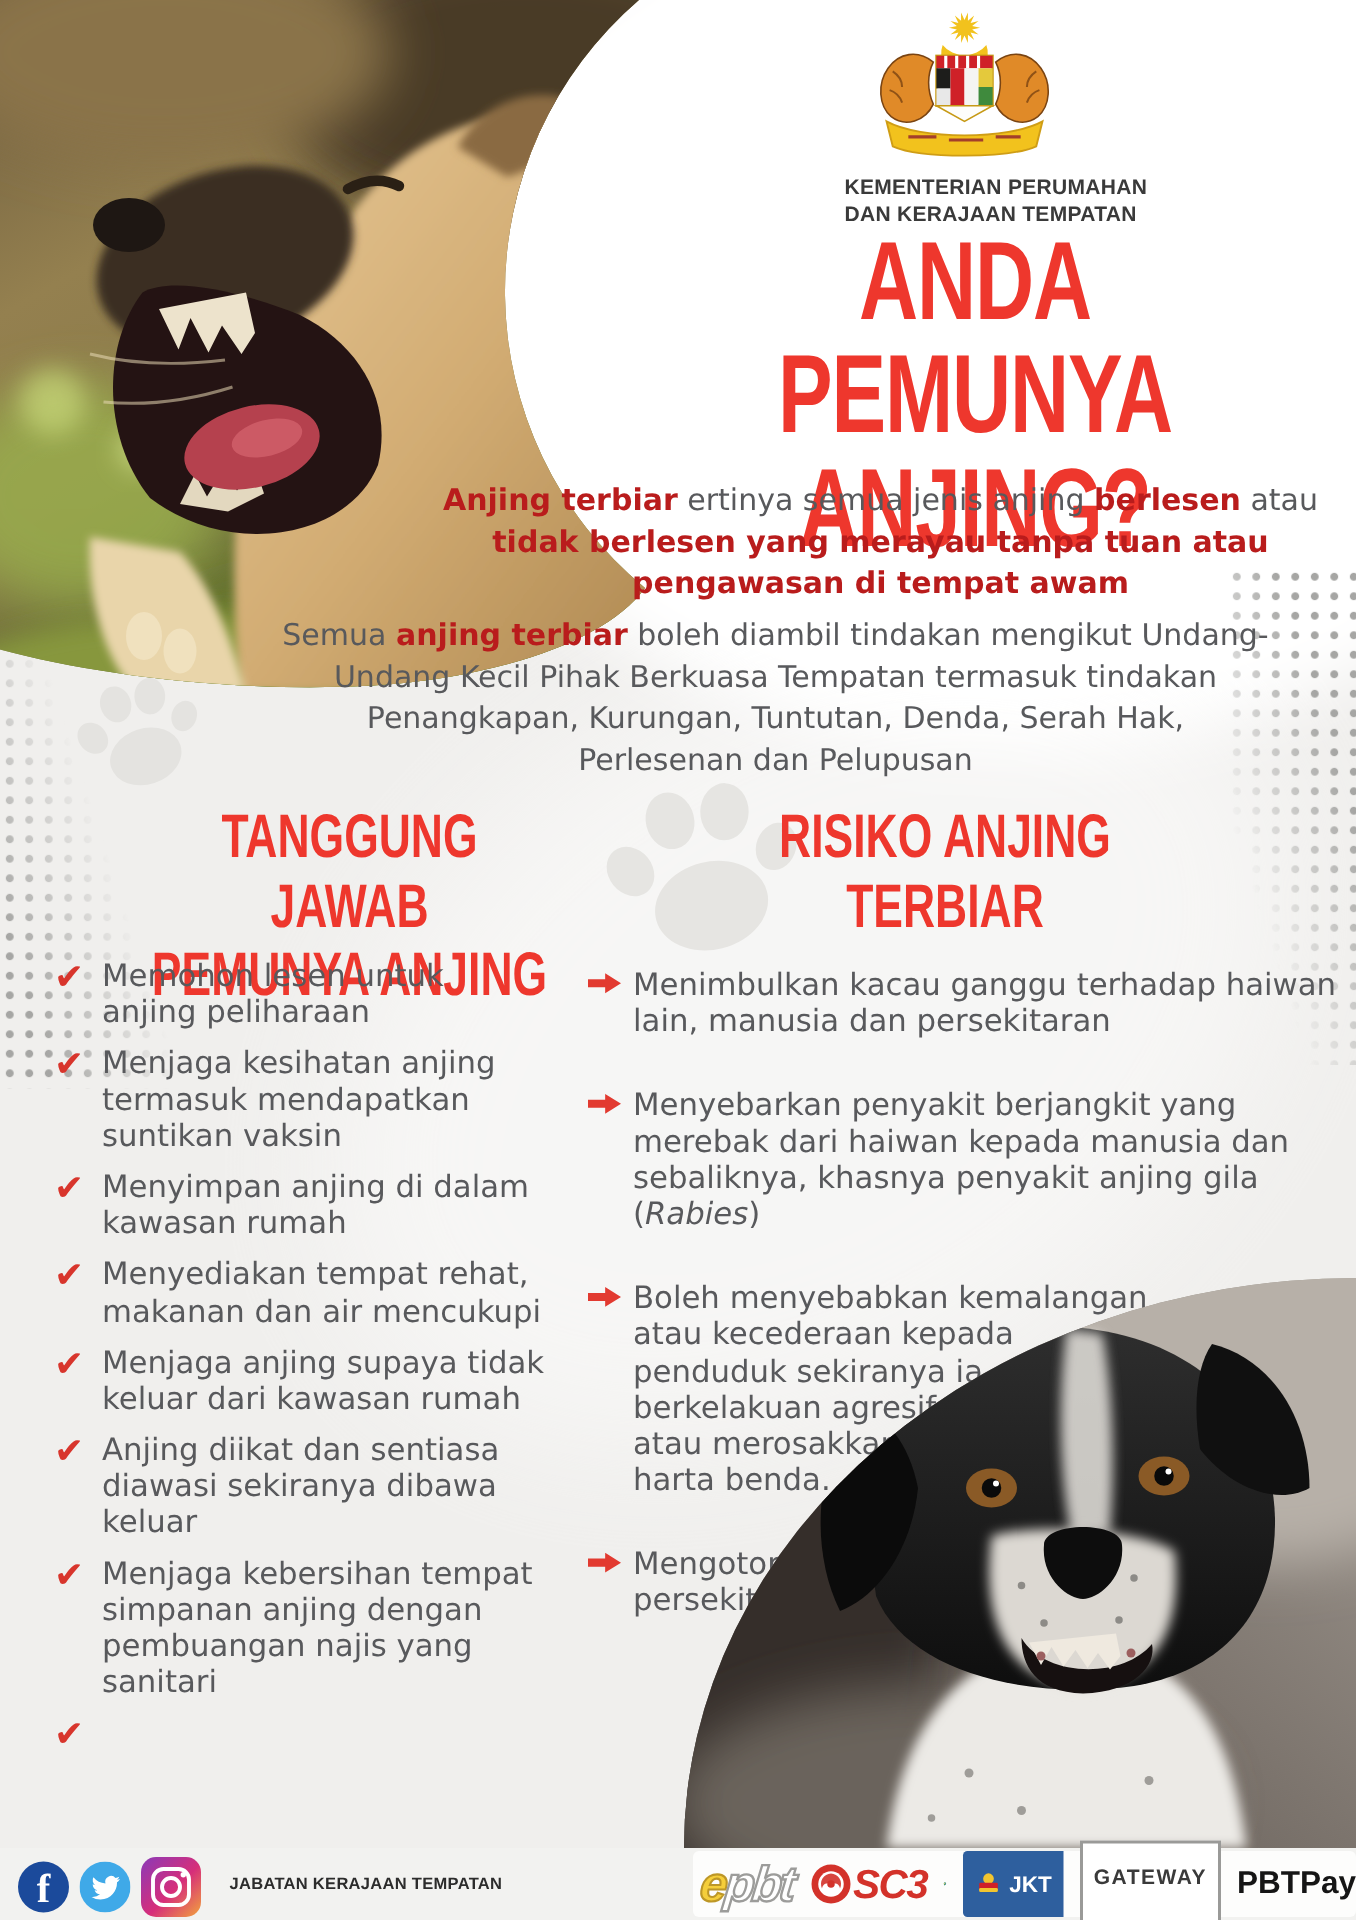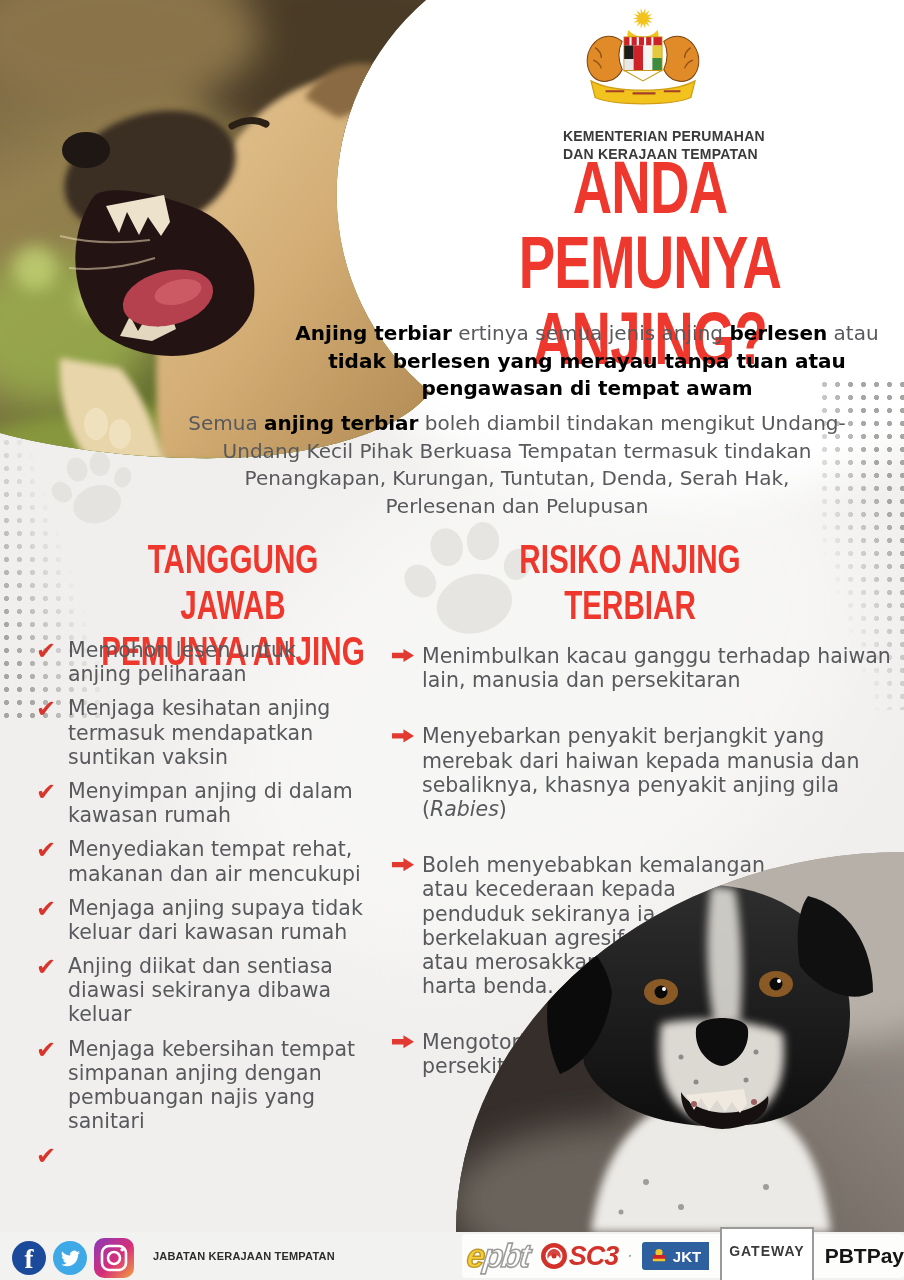--- a/index.html
+++ b/index.html
@@ -22,36 +22,36 @@
   .dots-right{right:0;top:378px;width:86px;height:332px;
       -webkit-mask-image:linear-gradient(252deg,#000 28%,transparent 72%);
               mask-image:linear-gradient(252deg,#000 28%,transparent 72%);}
 
   .paw{position:absolute;}
   .paw-a{left:50px;top:450px;width:84px;transform:rotate(-18deg);}
   .paw-b{left:402px;top:518px;width:132px;transform:rotate(-14deg);}
 
   
   .crest{left:568px;top:6px;width:150px;height:104px;}
-  .ministry{left:563px;top:128px;font-family:"Liberation Sans",sans-serif;
+  .ministry{left:563px;top:116px;font-family:"Liberation Sans",sans-serif;
             font-weight:700;font-size:14px;line-height:1.25;color:#3a3a3a;letter-spacing:.2px;}
 
   
   .display{font-family:"Liberation Sans",sans-serif;font-weight:800;color:#ee372d;
            text-align:center;}
   .title{left:380px;top:150px;width:540px;font-size:70px;line-height:1.02;
          letter-spacing:-1px;transform:scale(.78,1.06);transform-origin:50% 0;}
   .col-head{font-size:38px;line-height:1.12;letter-spacing:0;
             transform:scale(.78,1.08);transform-origin:50% 0;}
   .col-head-left{left:58px;top:536px;width:350px;}
   .col-head-right{left:450px;top:536px;width:360px;}
 
   
   .para{color:#58595c;font-size:20px;line-height:1.38;text-align:center;white-space:pre-line;}
-  .para b{font-weight:700;color:#000000;}
+  .para b{font-weight:700;color:#b91c1c;}
   .para1{left:268px;top:320px;width:638px;}
   .para2{left:128px;top:410px;width:778px;}
 
   
   .list{display:flex;flex-direction:column;}
   .list-left{left:36px;top:638px;width:394px;gap:10px;}
   .list-right{left:392px;top:644px;width:512px;gap:32px;}
   .li{display:flex;align-items:flex-start;}
   .itxt{white-space:pre-line;color:#58595c;font-size:20.5px;line-height:1.18;}
   .chk{flex:none;width:32px;font-size:24px;line-height:1;color:#d8352c;font-weight:700;margin-top:1px;}
@@ -72,21 +72,21 @@
   .brandrow{left:462px;top:1234px;width:442px;height:44px;background:#fdfdfc;border-radius:4px;
             display:flex;align-items:center;gap:11px;padding-left:5px;box-sizing:border-box;}
   .epbt{font-style:italic;font-weight:800;font-size:33px;letter-spacing:-2px;
         font-family:"Liberation Sans",sans-serif;transform:skewX(-6deg);}
   .epbt .e{color:#f5ce3a;-webkit-text-stroke:1.4px #bd9727;}
   .epbt .pbt{color:#ffffff;-webkit-text-stroke:1.6px #9c9c9a;}
   .osc3{display:flex;align-items:center;gap:1px;}
   .osc3 .sc3{font-style:italic;font-weight:800;font-size:27px;color:#d3322a;
              font-family:"Liberation Sans",sans-serif;letter-spacing:-1px;}
   .jkt{display:flex;align-items:center;gap:5px;background:#2e5f9e;border-radius:3px 0 0 3px;
-       height:28px;padding:0 8px;}
+       height:44px;padding:0 8px;}
   .jkt span{color:#fff;font-weight:800;font-size:15px;font-family:"Liberation Sans",sans-serif;}
   .gateway{display:flex;align-items:flex-start;height:26px;background:#fff;border:2px solid #9a9a98;
            padding:14px 7px;}
   .gateway span{font-weight:800;font-size:14px;color:#3a3a3a;letter-spacing:1px;
                 font-family:"Liberation Sans",sans-serif;}
   .pbtpay{font-weight:800;font-size:21px;color:#151515;font-family:"Liberation Sans",sans-serif;}
   .fb{width:34px;height:34px;border-radius:50%;background:#1b4a9b;color:#fff;
       font-family:"Liberation Serif",serif;font-weight:700;font-size:27px;text-align:center;
       line-height:36px;}
 </style>

